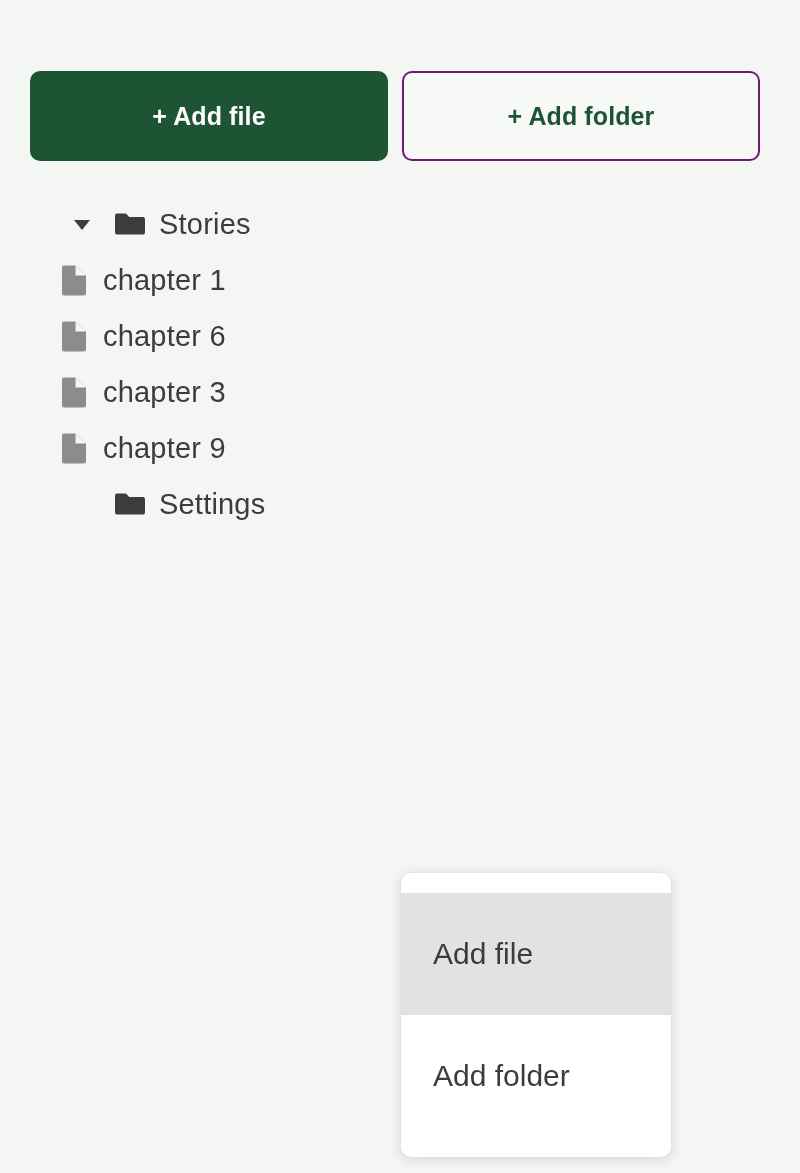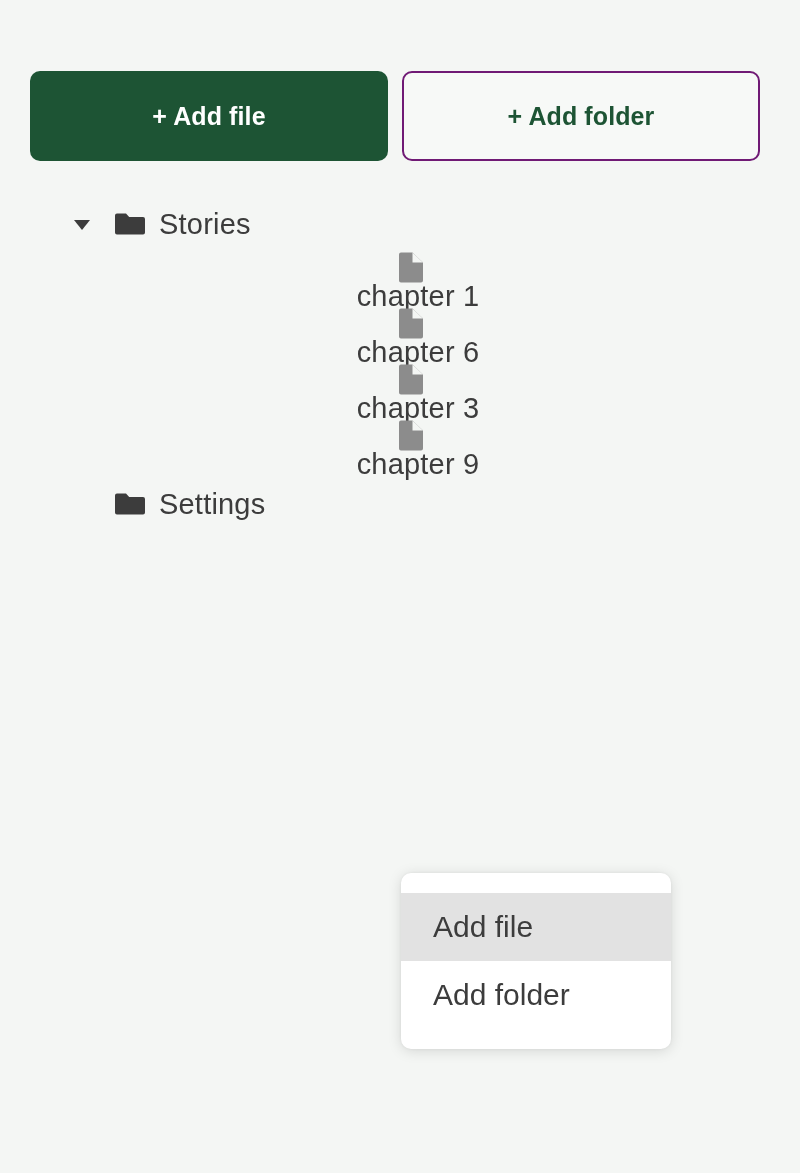--- a/index.html
+++ b/index.html
@@ -68,21 +68,20 @@
     height: 56px;
     cursor: pointer;
     padding-left: 60px;
   }
 
   .tree-row.depth-1 {
     padding-left: 115px;
   }
 
   .tree-row.child {
-    flex-direction: column;
   }
 
   .caret {
     width: 24px;
     height: 24px;
     margin-right: 21px;
     margin-left: -45px;
     display: flex;
     align-items: center;
     justify-content: center;
@@ -126,21 +125,21 @@
     top: 873px;
     width: 270px;
     background: #ffffff;
     border-radius: 10px;
     padding: 20px 0;
     box-shadow: 0 2px 14px rgba(0,0,0,0.13), 0 0 3px rgba(0,0,0,0.06);
     overflow: hidden;
   }
 
   .menu-item {
-    height: 68px;
+    height: 122px;
     display: flex;
     align-items: center;
     padding-left: 32px;
     font-size: 30px;
     color: #3c3c3c;
     cursor: pointer;
     font-family: "Liberation Sans", sans-serif;
     background: #ffffff;
   }
 

